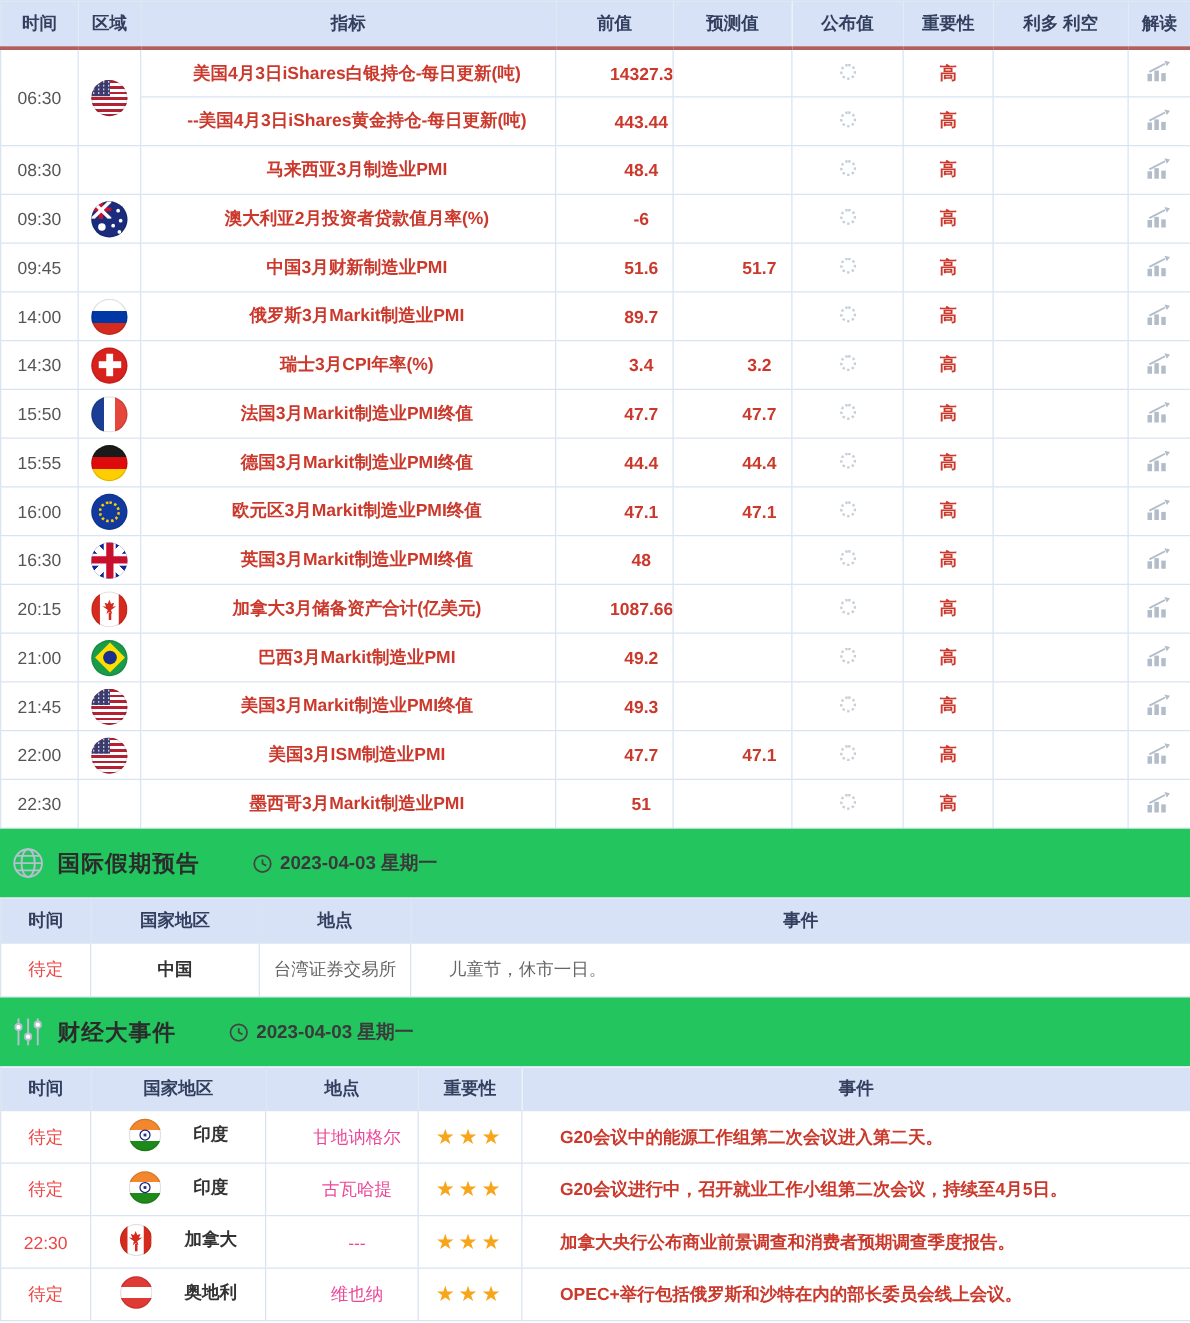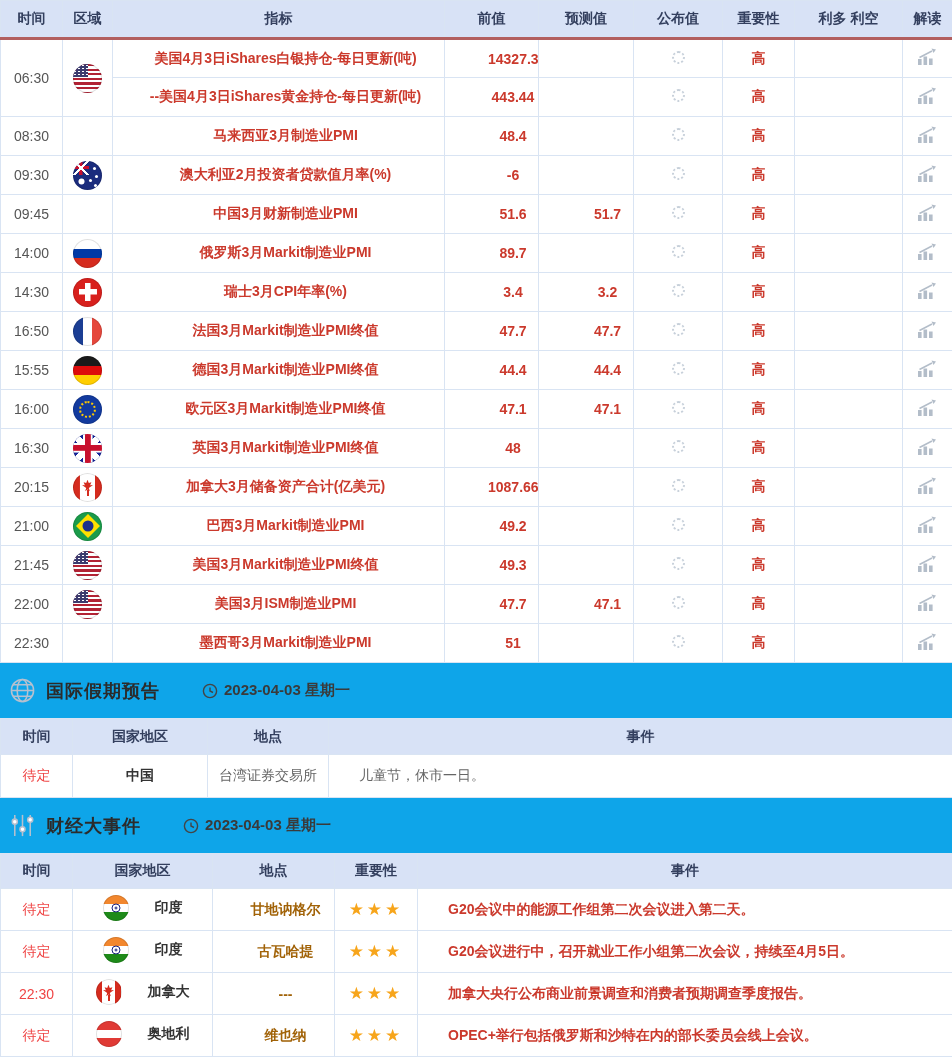--- a/index.html
+++ b/index.html
@@ -75,38 +75,38 @@
     transform:translate(-50%,-50%) rotate(45deg); background:#fedf00; }
   .flag-br::after { content:''; position:absolute; left:50%; top:50%; width:11px; height:11px;
     transform:translate(-50%,-50%); border-radius:50%; background:#1c2f8b; }
   .flag-in { background:linear-gradient(180deg,#f2872e 0 34%,#fff 34% 67%,#1e8a19 67%); }
   .flag-in::after { content:''; position:absolute; left:50%; top:50%; width:7px; height:7px;
     transform:translate(-50%,-50%); border-radius:50%; border:1.5px solid #1a237e;
     background:radial-gradient(#1a237e 1px, transparent 1.4px); }
   .flag-at { background:linear-gradient(180deg,#e03a35 0 34%,#fff 34% 67%,#e03a35 67%); }
 
   
-  .section-bar { height:55px; display:flex; align-items:center; padding-left:9px; background:#0ea5e9; }
+  .section-bar { height:55px; display:flex; align-items:center; padding-left:9px; background:#22c55e; }
   .section-icon { width:27px; height:27px; margin-right:10px; flex:0 0 auto; }
   .section-title { font-size:18px; font-weight:bold; color:#2b2b2b; letter-spacing:1px; }
   .section-date { display:flex; align-items:center; margin-left:42px; font-size:15px;
     font-weight:bold; color:#3a3a3a; }
   .clock-icon { width:16px; height:16px; margin-right:6px; }
 
   
   .sub-table thead th { background:#d8e2f6; color:#333f5e; font-size:14px; font-weight:bold; text-align:center; }
   .holiday-table thead th { height:36px; }
   .holiday-table td { height:43px; font-size:14px; text-align:center; vertical-align:middle; }
   .events-table thead th { height:35px; }
   .events-table td { height:42px; font-size:14px; text-align:center; vertical-align:middle; }
   .t-time { color:#ef4444; }
   .t-country { color:#333; font-weight:bold; font-size:15px; }
   .country-wrap { display:inline-flex; align-items:center; gap:26px; }
   .t-loc-plain { color:#666; }
-  .t-loc-red { color:#a16207; font-weight:bold;padding-left:24px; }
+  .t-loc-red { color:#ec4899; font-weight:normal;padding-left:24px; }
   .t-event-plain { text-align:left !important; padding-left:30px !important; color:#666; }
   .t-event-red { text-align:left !important; padding-left:30px !important; color:#cb392c; font-weight:bold; }
   .stars { color:#f7a51b; font-size:17px; letter-spacing:3px; white-space:nowrap; }
 </style>
 </head>
 <body>
 
 <table class="cal-table">
   <colgroup>
     <col style="width:62px">
@@ -272,21 +272,21 @@
       <rect x="2" y="11" width="3.6" height="6"></rect>
       <rect x="7.5" y="8.5" width="3.6" height="8.5"></rect>
       <rect x="13" y="10.5" width="3.6" height="6.5"></rect>
     </g>
     <path d="M3.5 9.5 L16 3" stroke="#b3bdc9" stroke-width="1.5" fill="none"></path>
     <polygon points="15.5,0.5 20,1.5 17.5,5" fill="#b3bdc9"></polygon>
   </svg>
 </td>
       </tr>
       <tr>
-        <td class="c-time" rowspan="1">16:50</td>
+        <td class="c-time" rowspan="1">15:50</td>
         <td class="c-region" rowspan="1"><span class="flag flag-fr"></span></td>
         <td class="c-ind"><span class="ind-link">法国3月Markit制造业PMI终值</span></td>
         <td class="c-val">47.7</td>
         <td class="c-val">47.7</td>
         <td><span class="spinner"></span></td>
         <td class="c-imp">高</td>
         <td></td>
         <td>
   <svg width="23" height="18" viewBox="0 0 23 18">
     <g fill="#b3bdc9">

